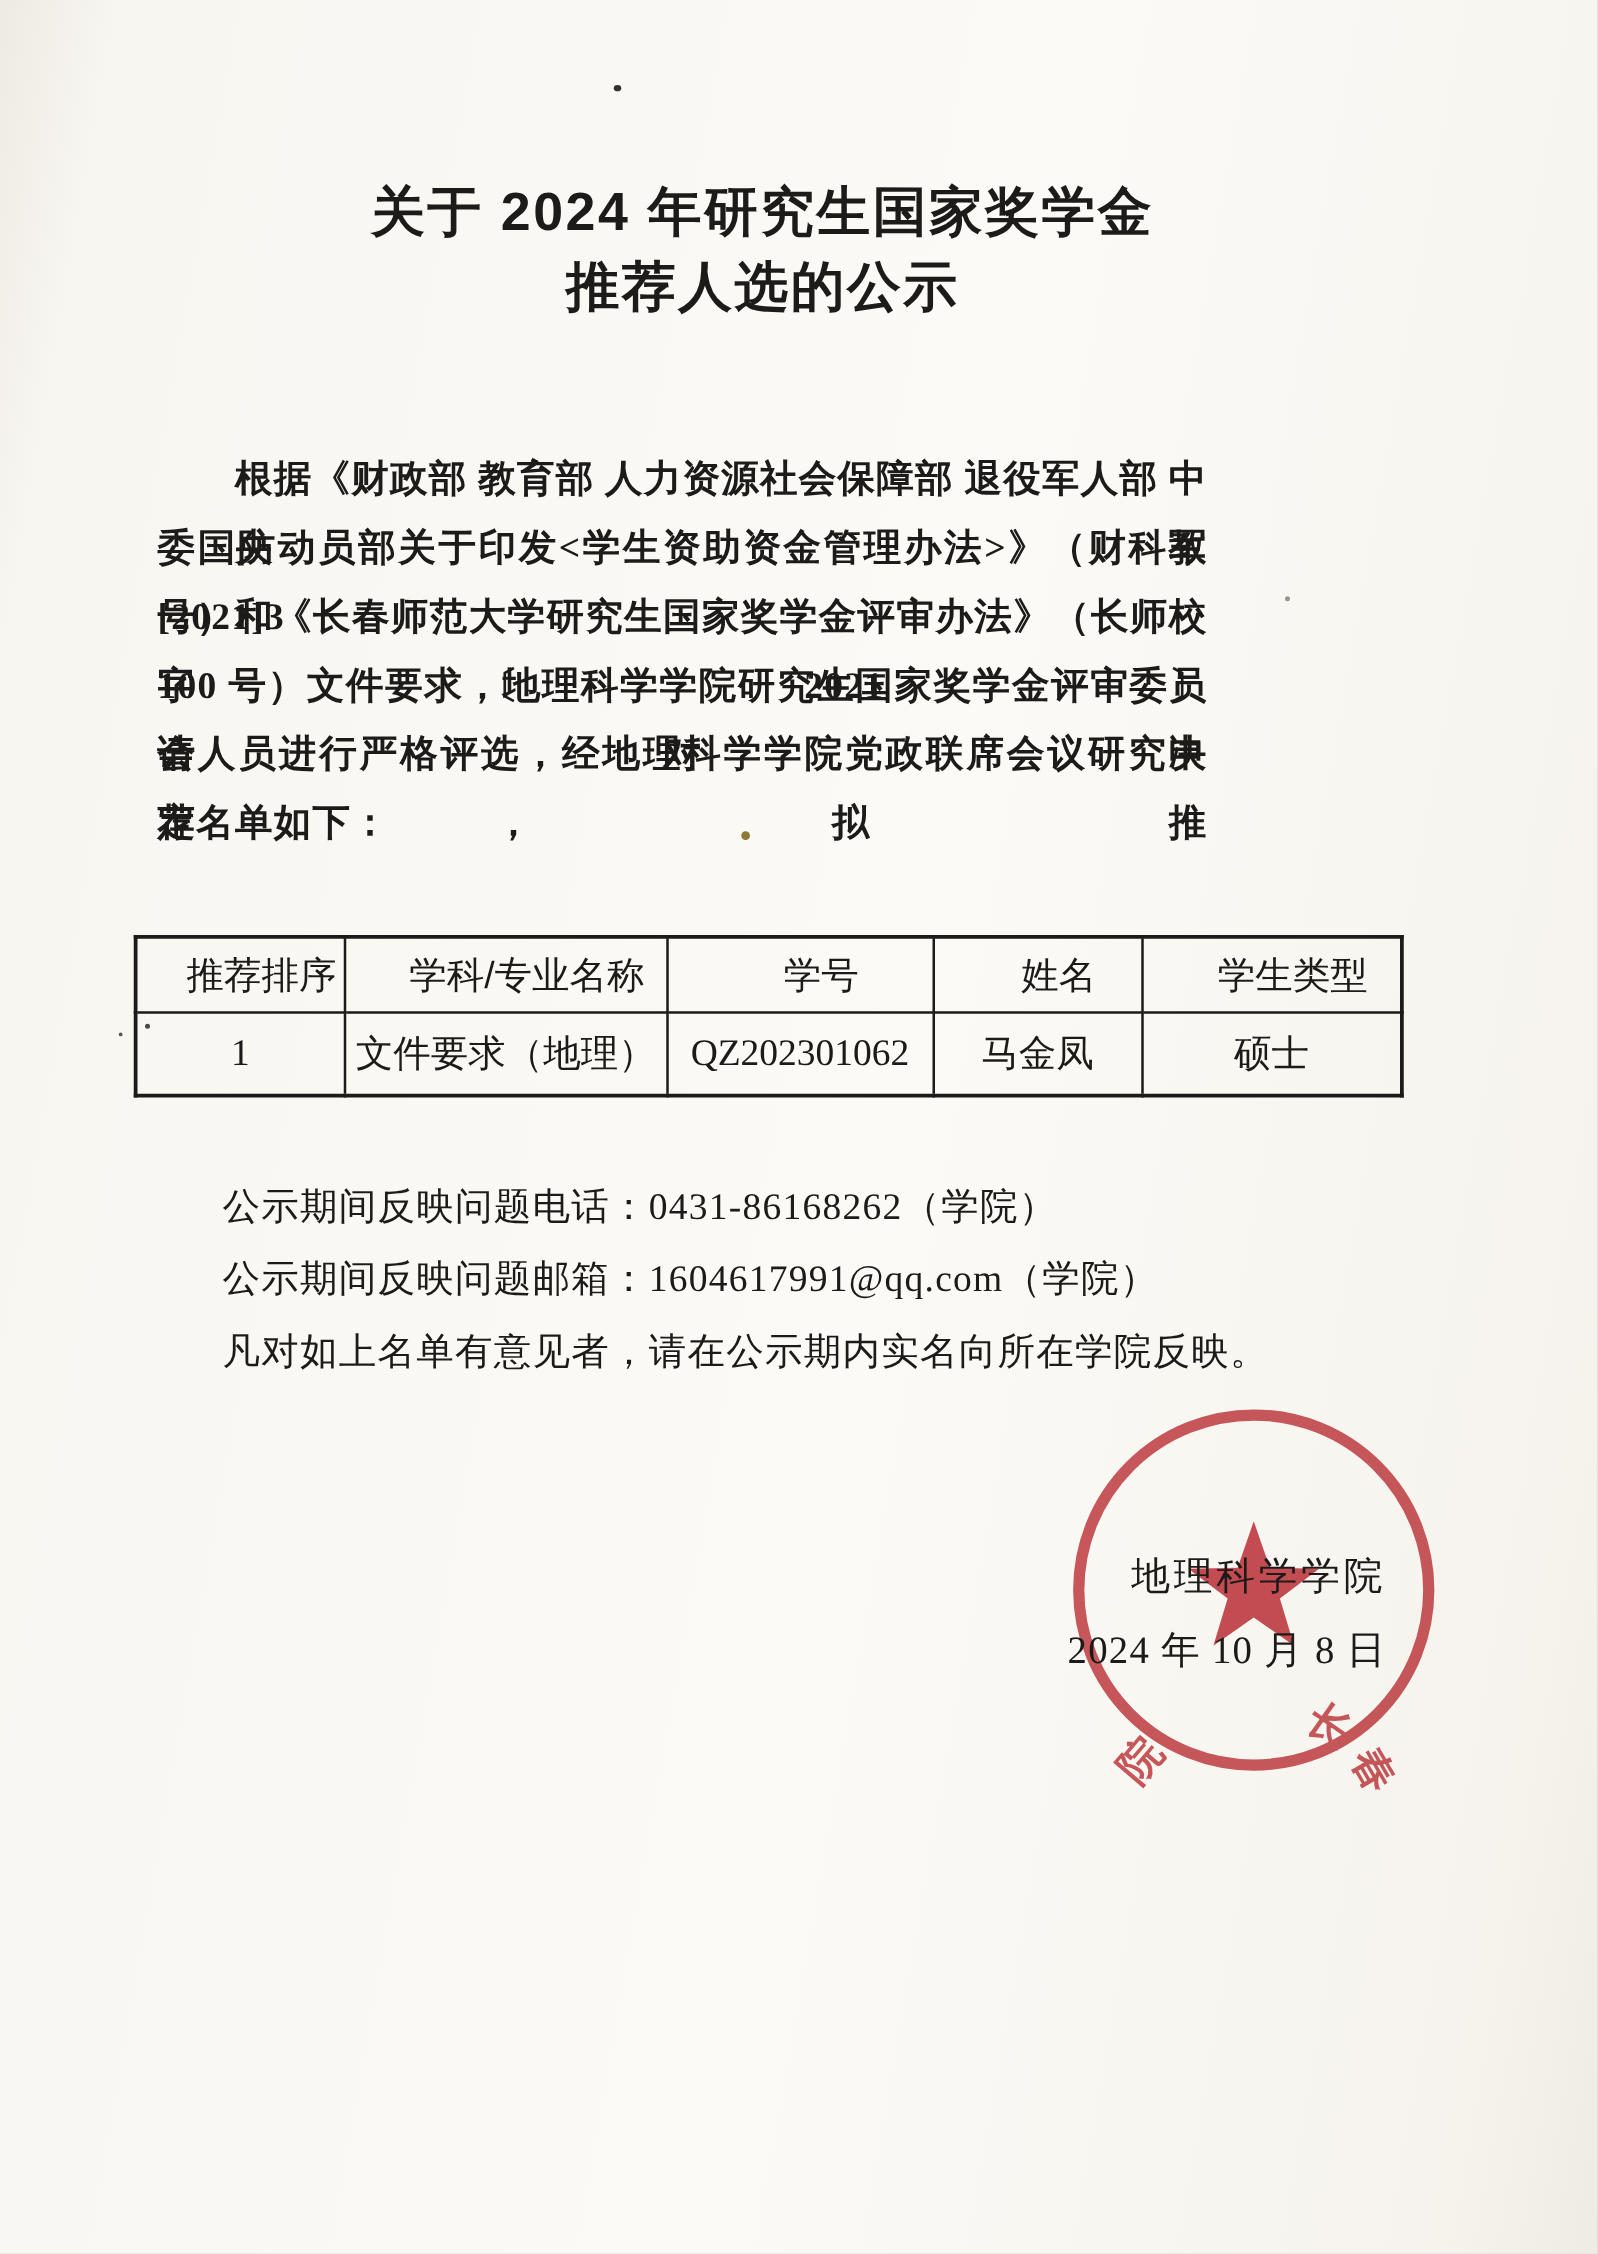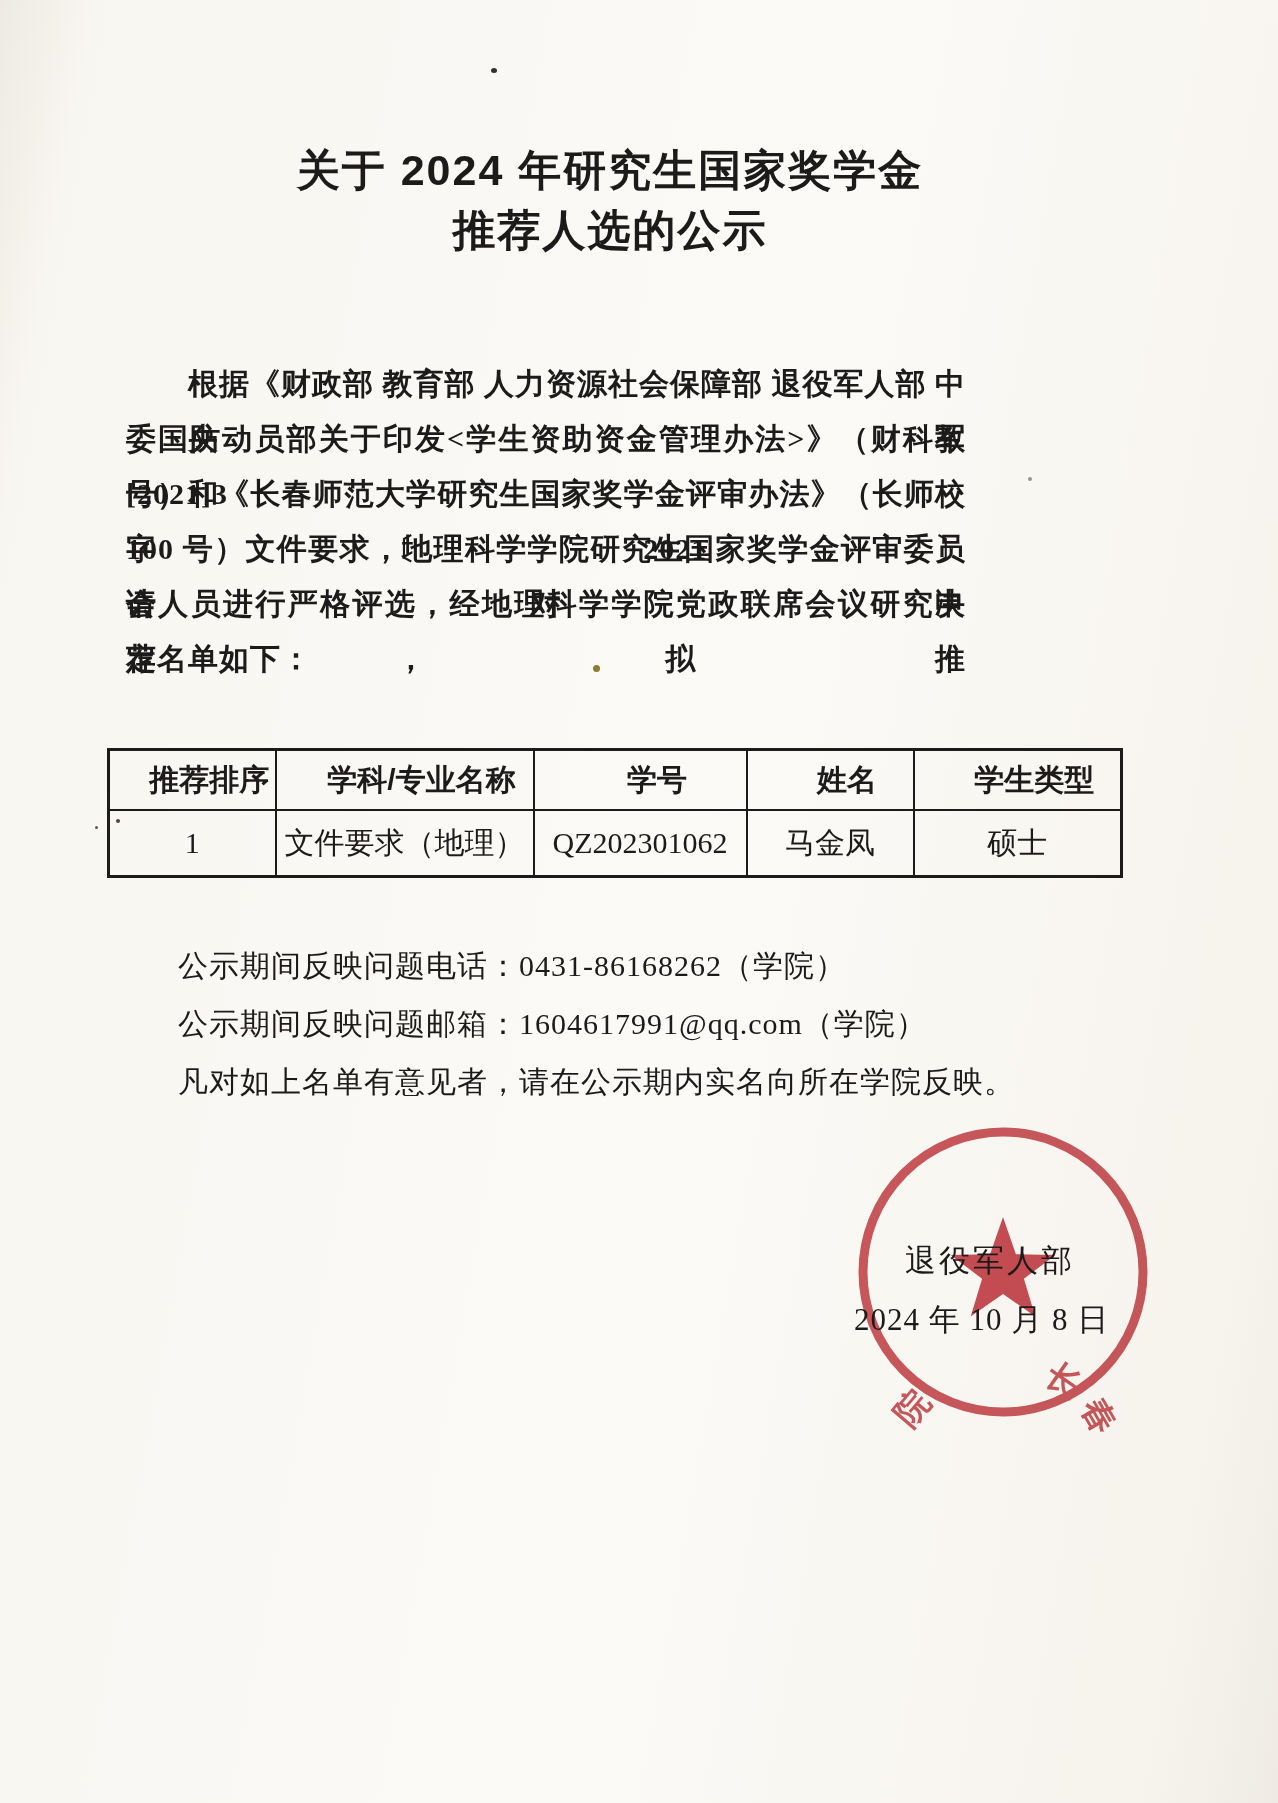--- a/index.html
+++ b/index.html
@@ -32,21 +32,21 @@
   .rec-table{
     position:absolute;top:748px;left:107px;width:1013px;
     border-collapse:collapse;table-layout:fixed;
     font-size:30px;
   }
   .rec-table td,.rec-table th{
     border:2px solid #1d1b19;text-align:center;vertical-align:middle;
     padding:0;overflow:hidden;white-space:nowrap;
   }
   .rec-table thead th{
-    height:58px;font-weight:700;
+    height:58px;font-weight:400;
     font-family:"Liberation Sans","DejaVu Sans",sans-serif;
     padding-left:34px;
   }
   .rec-table tbody td{height:64px;font-weight:400;}
   .rec-table{border:3px solid #1d1b19;}
   
   .notices{
     position:absolute;top:937px;left:178px;width:900px;
     font-size:30px;letter-spacing:1px;
   }
@@ -130,21 +130,21 @@
     <g>
       <circle cx="160" cy="160" r="140" fill="none" stroke="#c23b42" stroke-width="9"></circle>
       <path id="stamp-arc" d="M 160 263 A 103 103 0 1 1 159.95 263" fill="none"></path>
       <text fill="#c23b42" font-size="34" font-weight="700" font-family="Liberation Sans, DejaVu Sans, sans-serif" letter-spacing="11">
         <textPath href="#stamp-arc" startOffset="40">长春师范大学地理科学学院</textPath>
       </text>
       <polygon fill="#c0303a" points="160,105 172.9,142.2 212.3,143.0 180.9,166.8 192.3,204.5 160,182 127.7,204.5 139.1,166.8 107.7,143.0 147.1,142.2"></polygon>
     </g>
   </svg>
 
-  <div class="sig-org">退役军人部</div>
+  <div class="sig-org">地理科学学院</div>
   <div class="sig-date">2024 年 10 月 8 日</div>
 
   <div class="speck s1"></div>
   <div class="speck s2"></div>
   <div class="speck s3"></div>
   <div class="speck s4"></div>
   <div class="speck s5"></div>
 
 </div>
 

